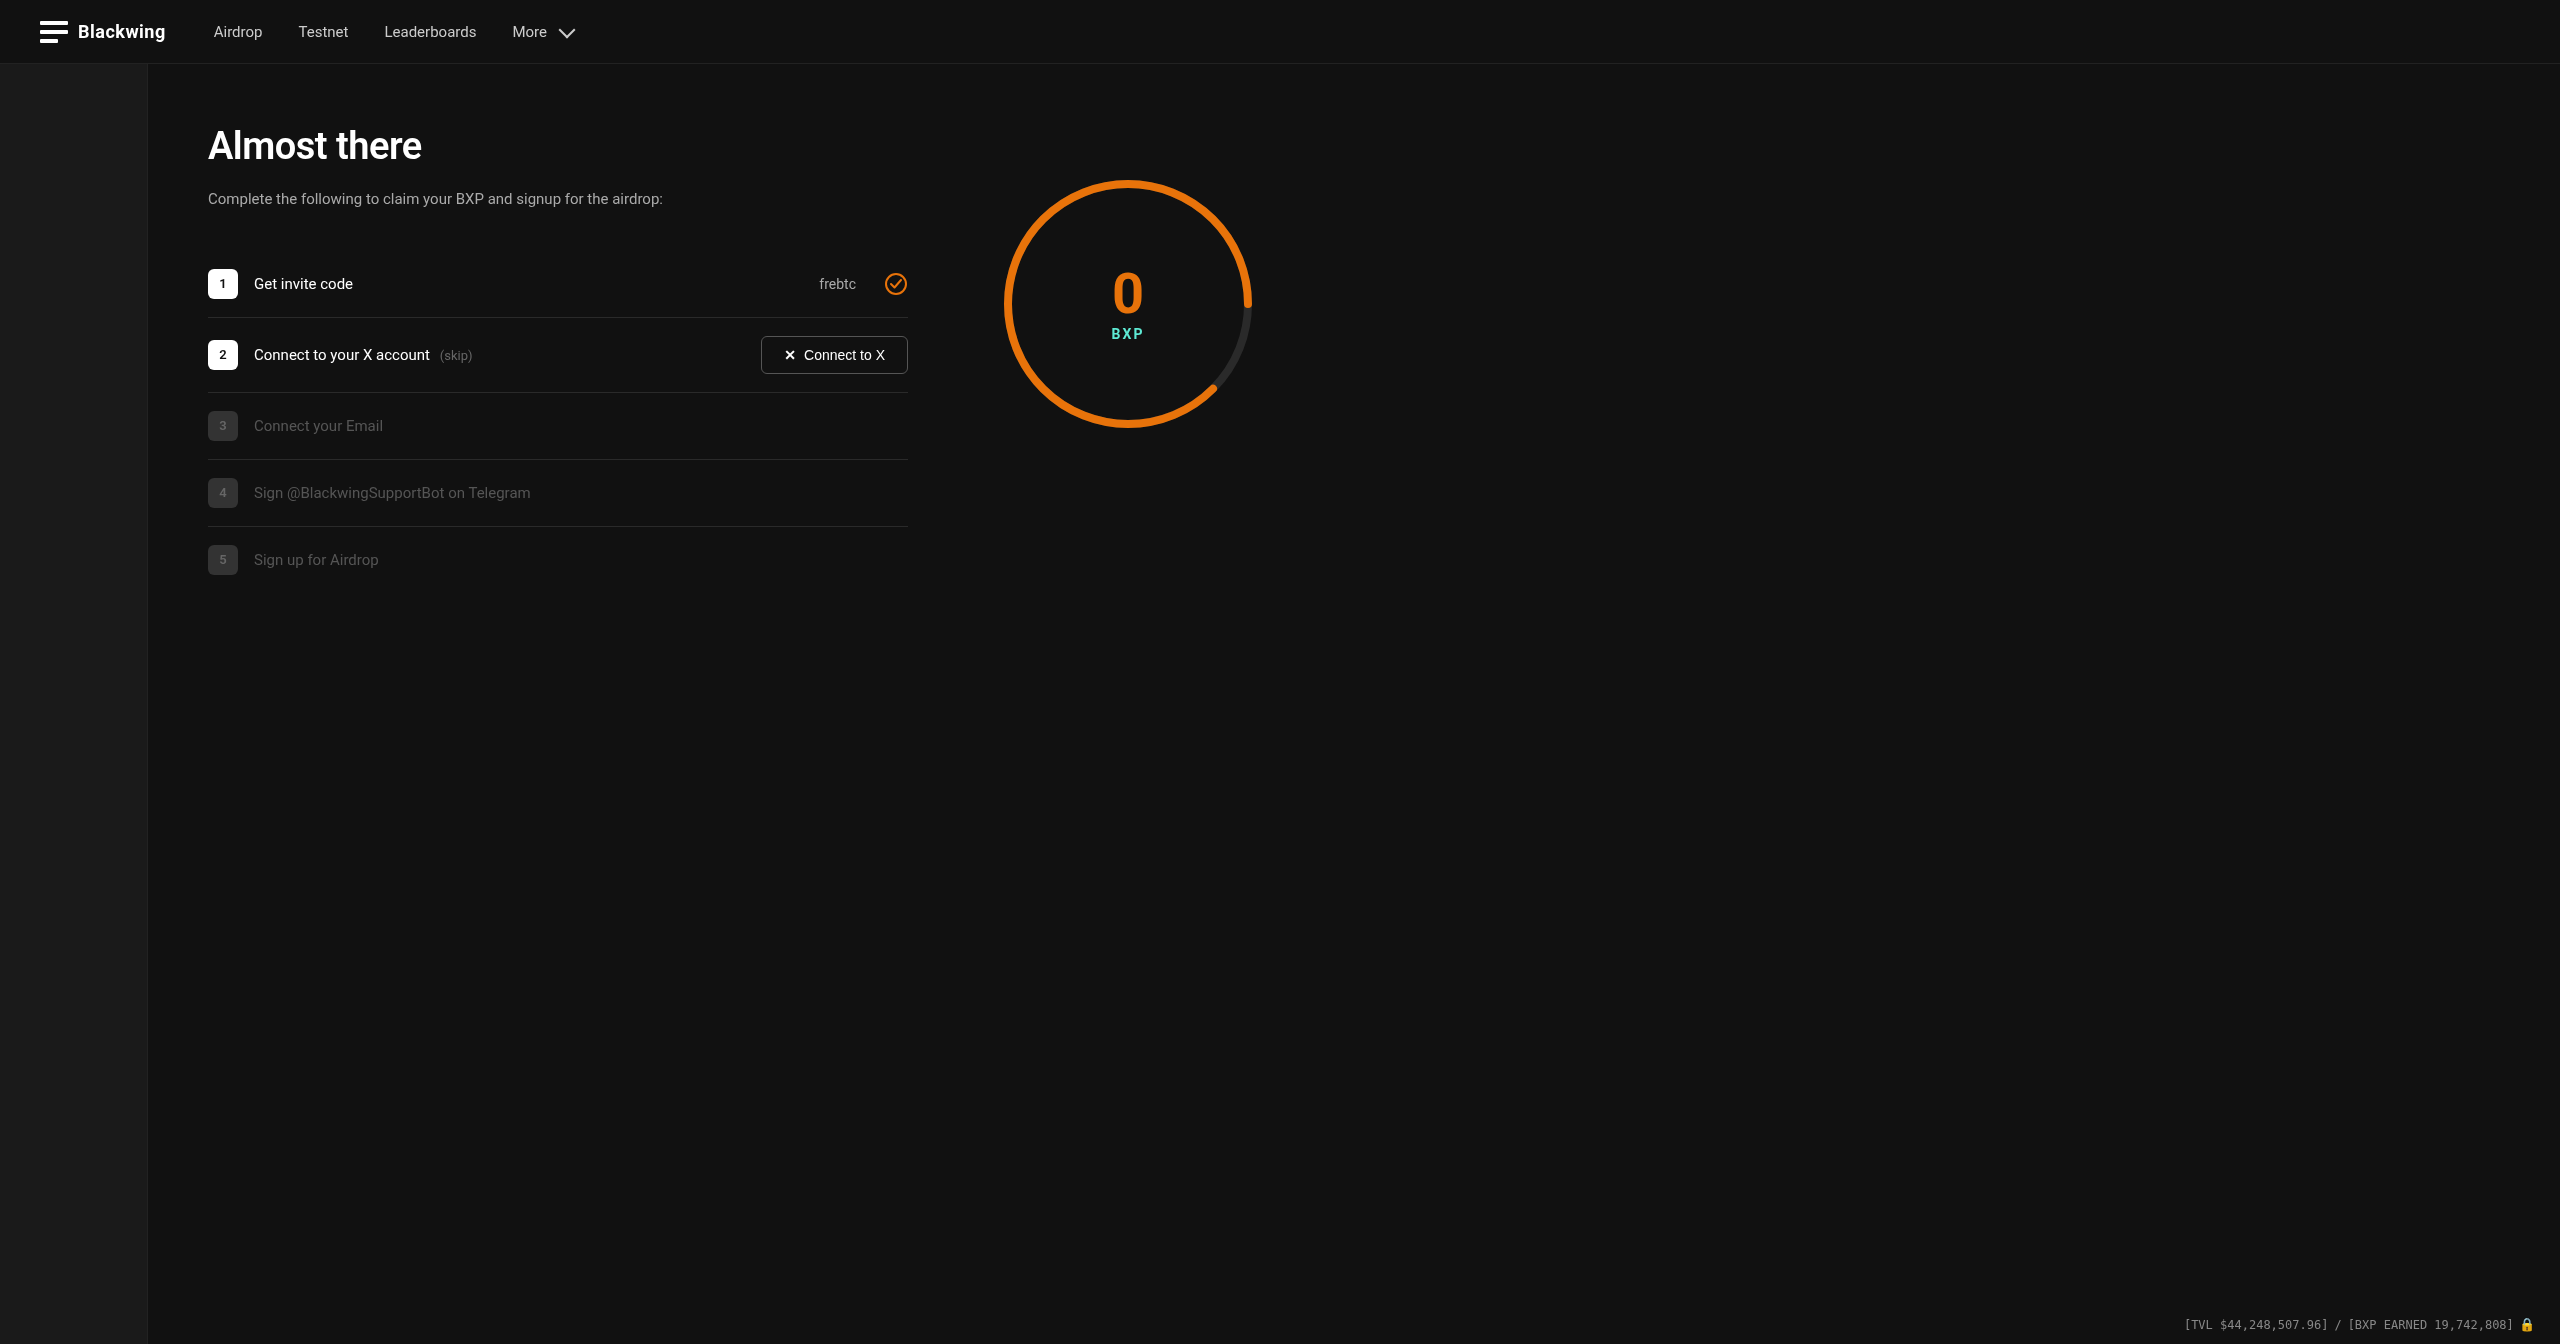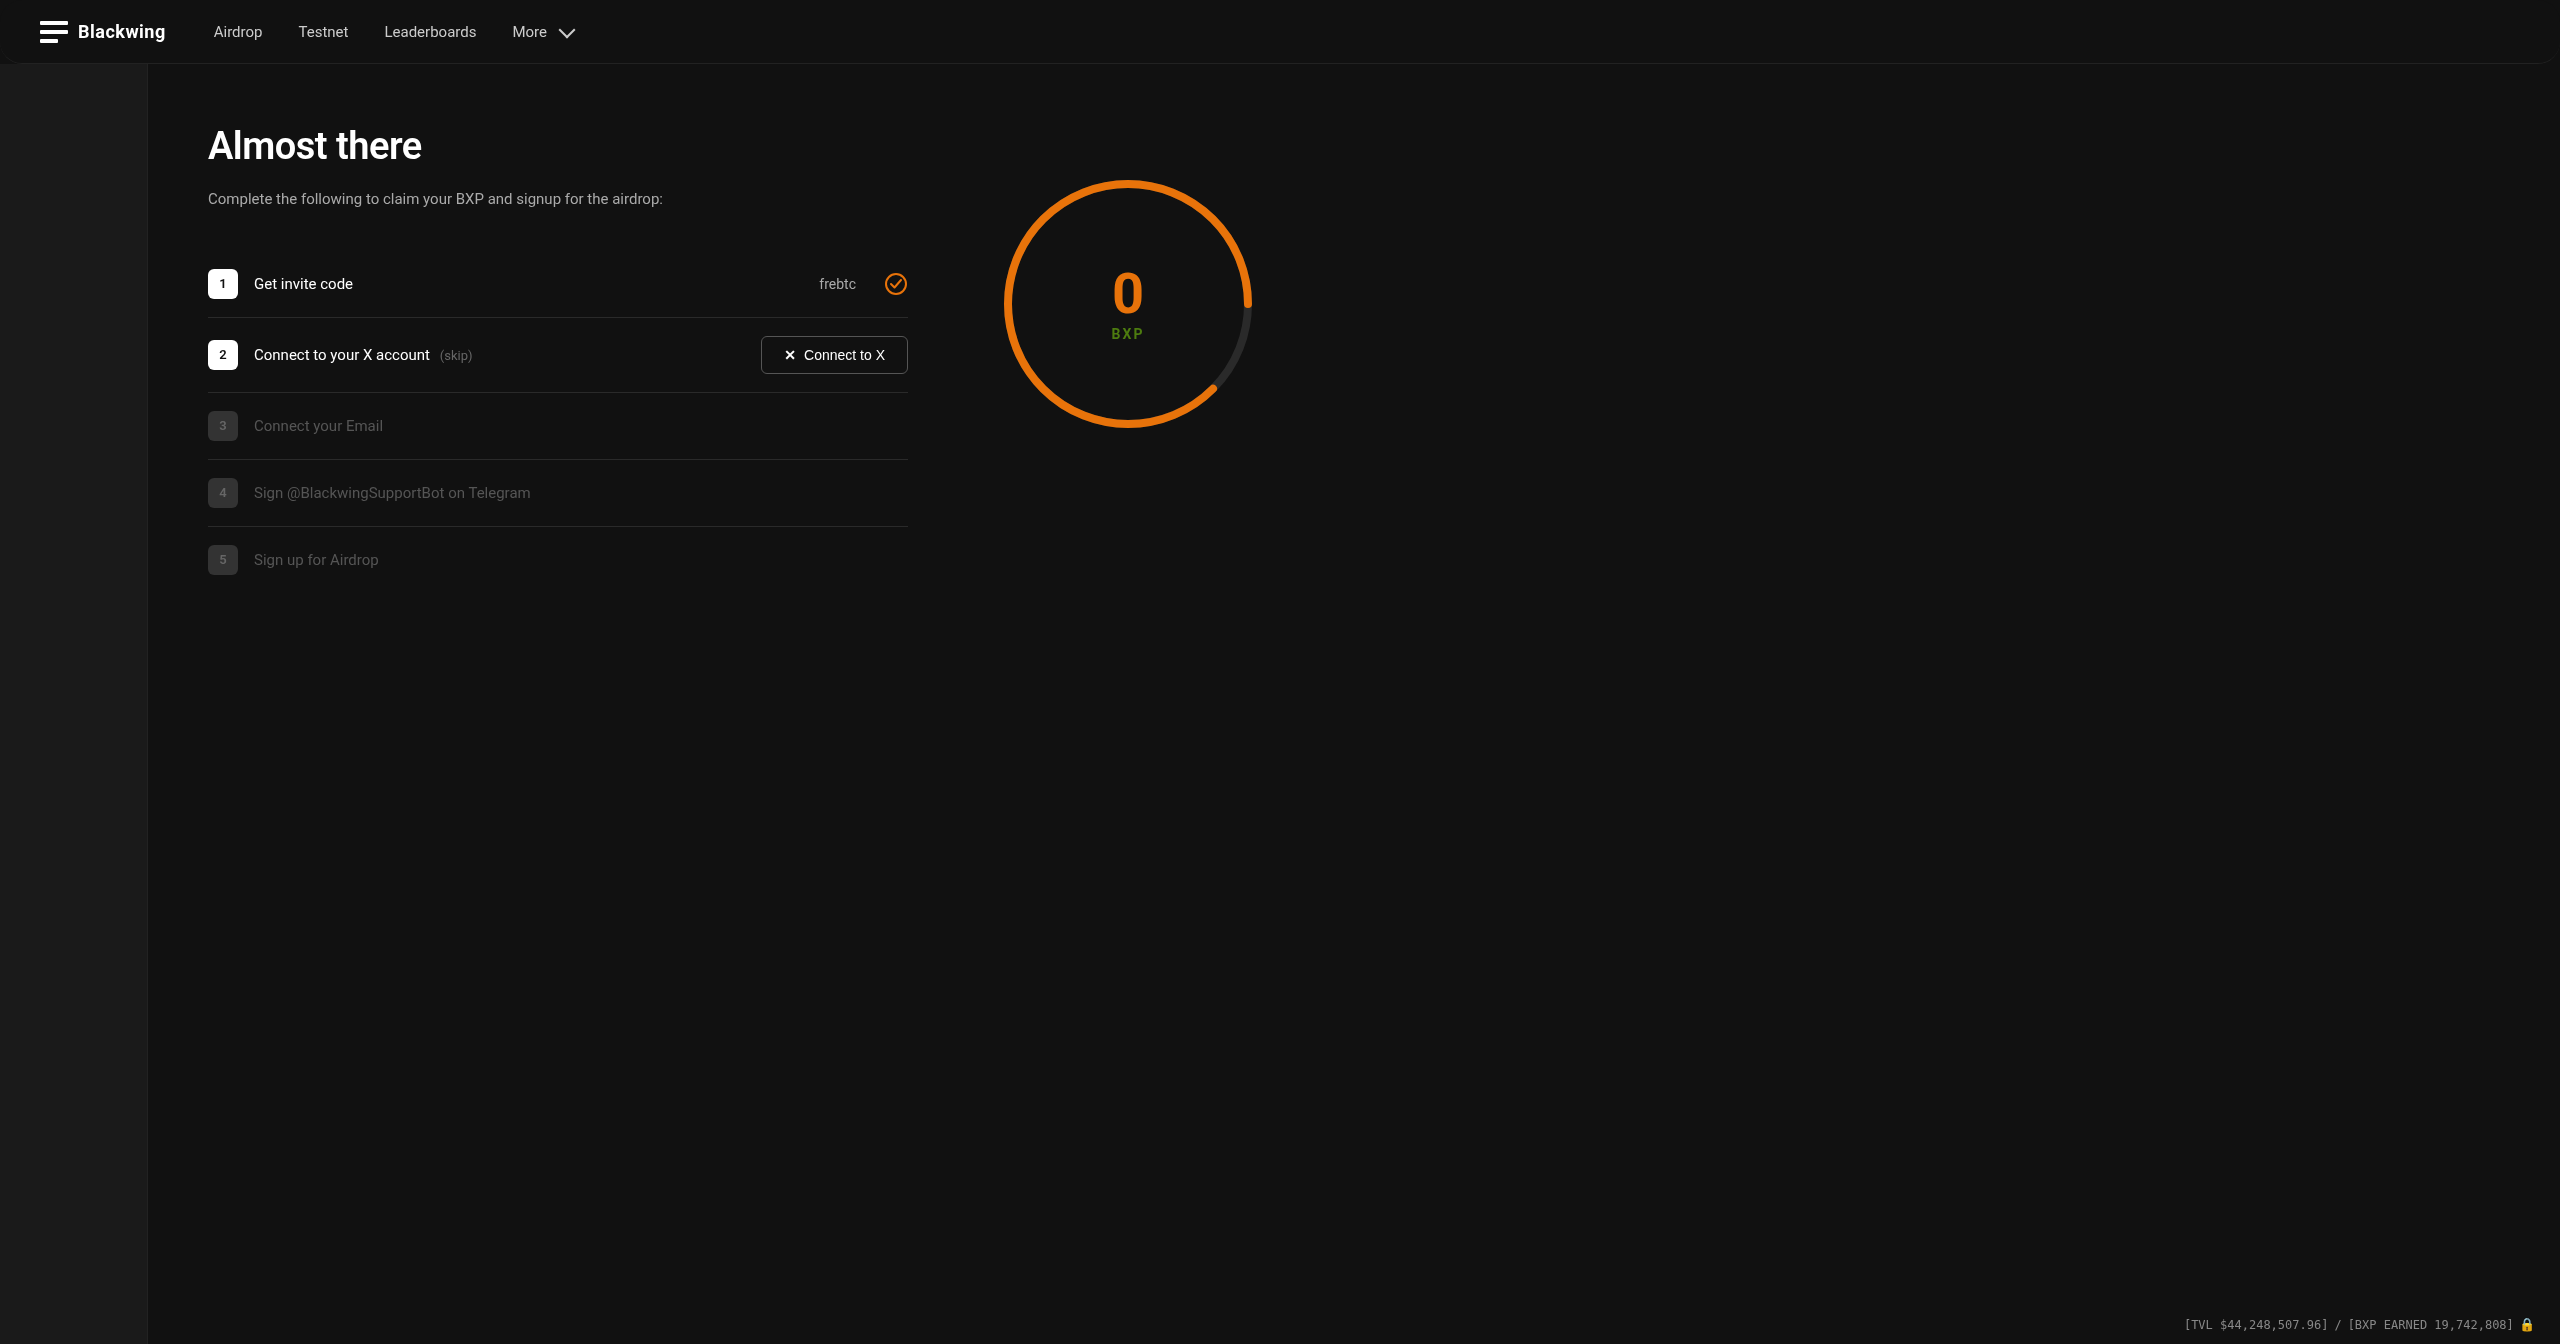--- a/index.html
+++ b/index.html
@@ -22,21 +22,20 @@
       align-items: center;
       padding: 0 40px;
       height: 64px;
       background-color: #111111;
       border-bottom: 1px solid #222222;
       position: fixed;
       top: 0;
       left: 0;
       right: 0;
       z-index: 100;
-      border-radius: 22px;
     }
 
     .nav-logo {
       display: flex;
       align-items: center;
       gap: 10px;
       margin-right: 48px;
     }
 
     .nav-logo-icon {
@@ -242,21 +241,21 @@
     .bxp-value {
       font-size: 56px;
       font-weight: 700;
       color: #e8730a;
       line-height: 1;
     }
 
     .bxp-label {
       font-size: 14px;
       font-weight: 700;
-      color: #4d7c0f;
+      color: #5eead4;
       letter-spacing: 2px;
       margin-top: 4px;
     }
 
     
     .footer-status {
       position: fixed;
       bottom: 0;
       right: 0;
       padding: 12px 24px;

